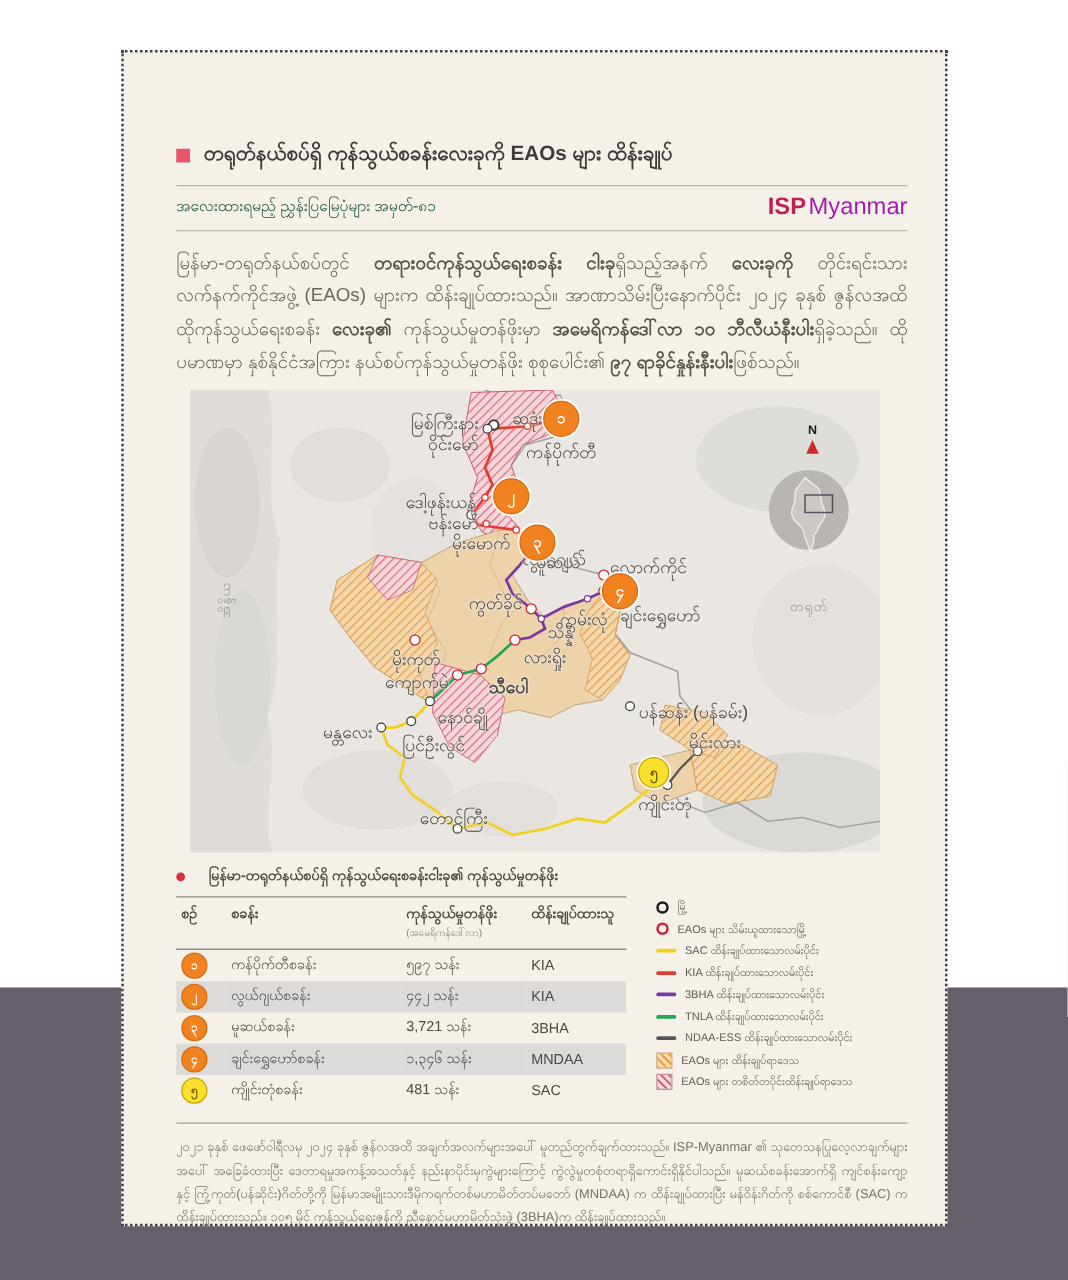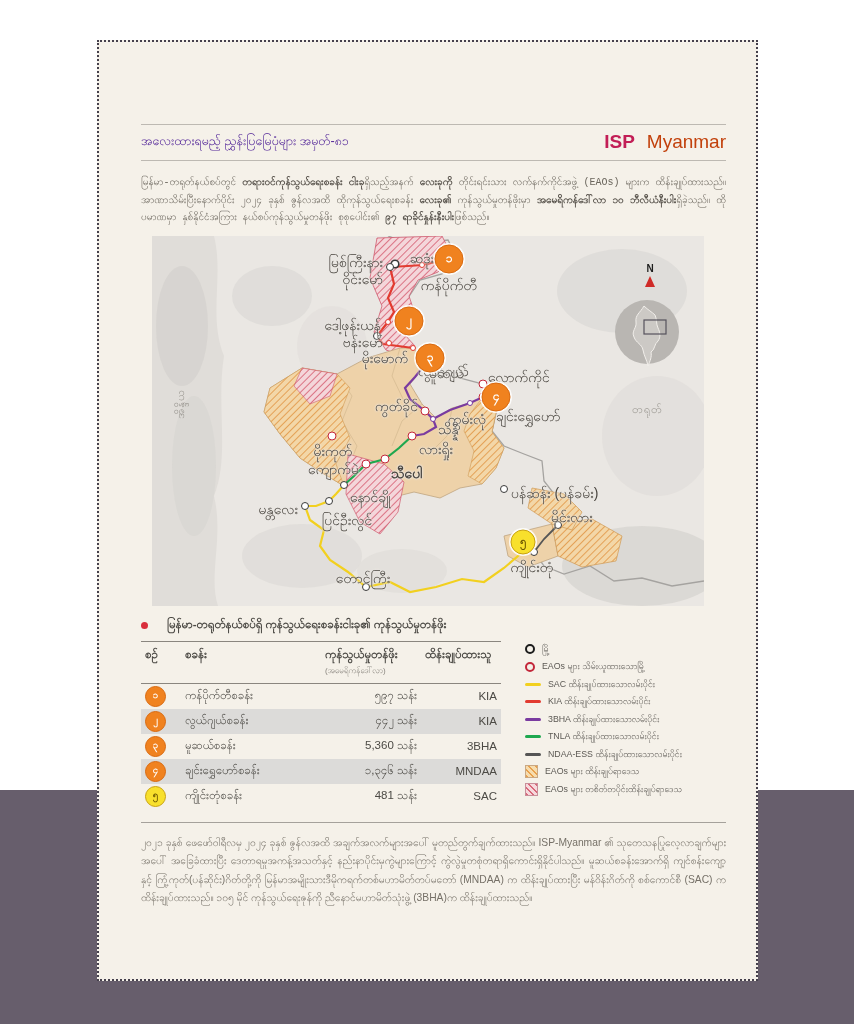--- a/index.html
+++ b/index.html
@@ -16,26 +16,26 @@
   }
   
   .title-row{display:flex;align-items:center;gap:11px;}
   .bullet-sq{width:11px;height:11px;background:#e9566b;flex:none;}
   h1{margin:0;font-size:16.5px;font-weight:bold;color:#3e3c3a;letter-spacing:0;}
   .sub-row{
     display:flex;justify-content:space-between;align-items:center;
     border-top:1px solid #bdb9b2;border-bottom:1px solid #bdb9b2;
     padding:6px 0 7px;margin-top:12px;
   }
-  .subtitle{font-size:12.5px;color:#4c1d95;}
+  .subtitle{font-size:12.5px;color:#14532d;}
   .logo{white-space:nowrap;}
   .logo-isp{color:#c21e56;font-weight:bold;font-size:19px;}
-  .logo-mm{color:#c2410c;font-size:19px;font-weight:500;margin-left:12px;}
-  
-  .intro{font-size:10px;line-height:1.75;color:#6b665d;text-align:justify;margin:13px 0 9px;font-family:Liberation Mono, monospace;}
+  .logo-mm{color:#a21caf;font-size:19px;font-weight:500;margin-left:2px;}
+  
+  .intro{font-size:15px;line-height:1.75;color:#6b665d;text-align:justify;margin:13px 0 9px;}
   .intro .b{font-weight:bold;color:#57524b;}
   
   .map{position:relative;width:552px;height:370px;margin-left:11px;background:#eae7e3;overflow:hidden;}
   .map svg.base{position:absolute;left:0;top:0;}
   .geo-label{position:absolute;font-size:11px;color:#9b9892;letter-spacing:1px;}
   .geo-label.india{transform:rotate(-90deg);transform-origin:center;}
   .city-label{
     position:absolute;font-size:14px;color:#49453f;white-space:nowrap;
     text-shadow:0 0 2px #eae7e3,0 0 2px #eae7e3,0 0 3px #eae7e3;z-index:4;
   }
@@ -63,21 +63,21 @@
   .sec-row{display:flex;align-items:center;gap:19px;margin:11px 0 7px;font-size:11.5px;font-weight:bold;color:#4c4a45;}
   .bullet-dot{width:7px;height:7px;border-radius:50%;background:#d92f3c;flex:none;}
   
   .lower{display:flex;align-items:flex-start;}
   table{width:360px;border-collapse:collapse;font-size:11.5px;color:#4c4a45;table-layout:fixed;}
   col.c-no{width:40px;} col.c-st{width:140px;} col.c-val{width:100px;} col.c-ctl{width:80px;}
   thead th{border-top:1.2px solid #8a867f;border-bottom:1.2px solid #8a867f;padding:5px 4px 6px;font-weight:bold;text-align:left;vertical-align:top;}
   thead th.ctr{text-align:left;}
   .th-sub{display:block;font-weight:normal;font-size:8px;color:#8a867f;margin-top:1px;}
   tbody td{padding:2px 4px;vertical-align:middle;}
-  tbody td.ctr{text-align:right;}
+  tbody td.ctr{text-align:left;}
   tr.shaded{background:#dcdbd9;}
   .t-marker{width:19px;height:19px;border-radius:50%;display:flex;align-items:center;justify-content:center;font-size:9.5px;font-weight:bold;}
   .t-marker.orange{background:#f0821f;border:1.4px solid #d96a10;color:#fff;}
   .t-marker.yellow{background:#f8e02c;border:1.4px solid #c9a312;color:#6b5600;}
   
   .legend-col{margin-left:24px;padding-top:2px;}
   .leg-item{display:flex;align-items:center;gap:7px;margin-bottom:4.5px;font-size:8.8px;color:#5c5954;}
   .sw{flex:none;box-sizing:border-box;}
   .sw-city{width:10px;height:10px;border-radius:50%;border:2.2px solid #1c1c1c;background:transparent;}
   .sw-city.red{border-color:#c3273a;}
@@ -89,20 +89,24 @@
   .footer-rule{border-top:1px solid #a5a19b;margin-top:13px;}
   .footnote{font-size:10.3px;line-height:1.8;color:#767168;text-align:justify;margin:11px 0 0;}
 </style>
 </head>
 <body>
 
 <div class="band"></div>
 
 <div class="page">
 
+  <div class="title-row">
+    <span class="bullet-sq"></span>
+    <h1>တရုတ်နယ်စပ်ရှိ ကုန်သွယ်စခန်းလေးခုကို EAOs များ ထိန်းချုပ်</h1>
+  </div>
 
   <div class="sub-row">
     <span class="subtitle">အလေးထားရမည့် ညွှန်းပြမြေပုံများ အမှတ်-၈၁</span>
     <span class="logo">
       <span class="logo-isp">ISP</span><span class="logo-mm">Myanmar</span>
     </span>
   </div>
 
   <p class="intro" id="intro"><span>မြန်မာ-တရုတ်နယ်စပ်တွင် </span><span class="b">တရားဝင်ကုန်သွယ်ရေးစခန်း ငါးခု</span><span>ရှိသည့်အနက် </span><span class="b">လေးခုကို </span><span>တိုင်းရင်းသား လက်နက်ကိုင်အဖွဲ့ (EAOs) များက ထိန်းချုပ်ထားသည်။ အာဏာသိမ်းပြီးနောက်ပိုင်း ၂၀၂၄ ခုနှစ် ဇွန်လအထိ ထိုကုန်သွယ်ရေးစခန်း </span><span class="b">လေးခု၏ </span><span>ကုန်သွယ်မှုတန်ဖိုးမှာ </span><span class="b">အမေရိကန်ဒေါ်လာ ၁၀ ဘီလီယံနီးပါး</span><span>ရှိခဲ့သည်။ ထိုပမာဏမှာ နှစ်နိုင်ငံအကြား နယ်စပ်ကုန်သွယ်မှုတန်ဖိုး စုစုပေါင်း၏ </span><span class="b">၉၇ ရာခိုင်နှုန်းနီးပါး</span><span>ဖြစ်သည်။</span></p>
 
@@ -268,21 +272,21 @@
             </td>
             <td>လွယ်ဂျယ်စခန်း</td>
             <td class="ctr">၄၄၂ သန်း</td>
             <td class="ctr">KIA</td>
           </tr>
           <tr>
             <td>
               <div class="t-marker orange">၃</div>
             </td>
             <td>မူဆယ်စခန်း</td>
-            <td class="ctr">5,360 သန်း</td>
+            <td class="ctr">3,721 သန်း</td>
             <td class="ctr">3BHA</td>
           </tr>
           <tr class="shaded">
             <td>
               <div class="t-marker orange">၄</div>
             </td>
             <td>ချင်းရွှေဟော်စခန်း</td>
             <td class="ctr">၁,၃၄၆ သန်း</td>
             <td class="ctr">MNDAA</td>
           </tr>

